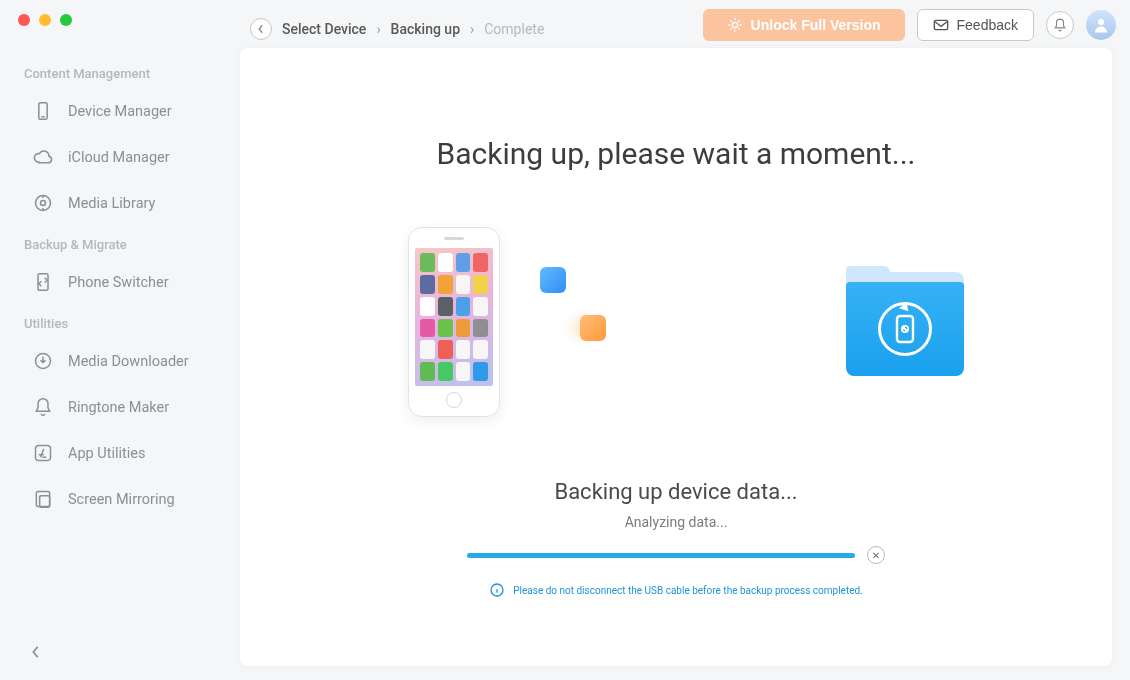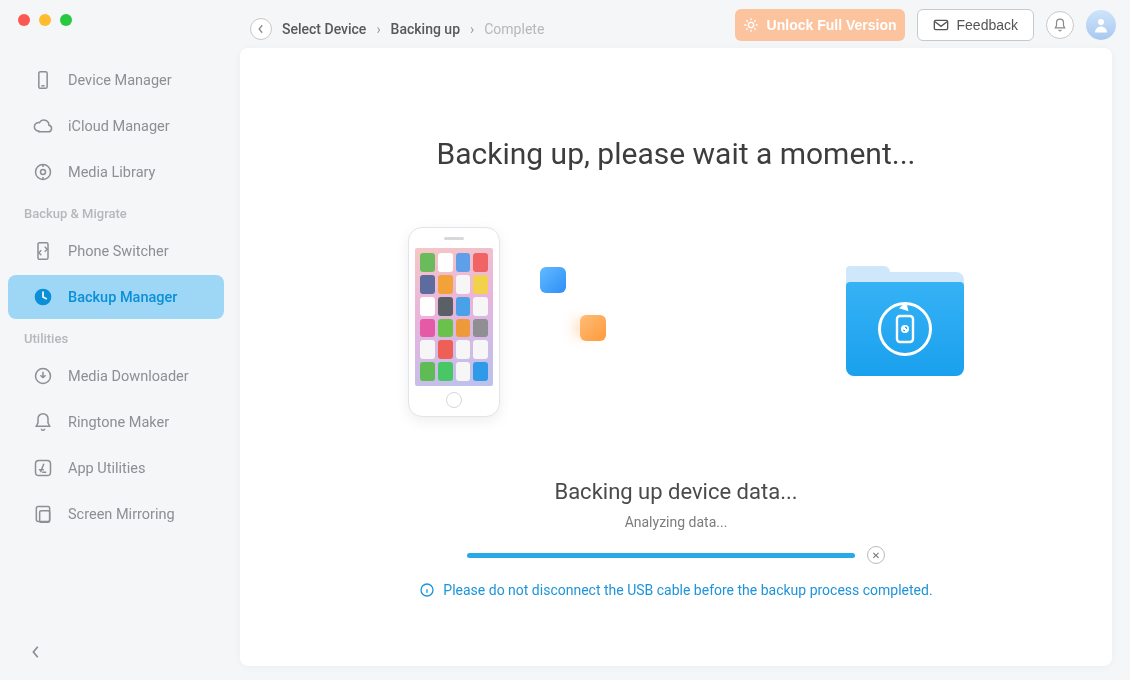--- a/index.html
+++ b/index.html
@@ -8,21 +8,21 @@
 
   
   .traffic { position: absolute; top: 14px; left: 18px; display: flex; gap: 9px; }
   .dot { width: 12px; height: 12px; border-radius: 50%; }
   .dot.red { background: #fc5753; }
   .dot.yellow { background: #febc2e; }
   .dot.green { background: #28c840; }
 
   
   .toolbar { position: absolute; top: 9px; right: 14px; display: flex; align-items: center; gap: 12px; }
-  .btn-unlock { background: #fcc39f; color: #fff; border: none; border-radius: 6px; padding: 8px 8px; font-size: 14px; font-weight: 600; display: flex; align-items: center; gap: 8px; cursor: pointer; }
+  .btn-unlock { background: #fcc39f; color: #fff; border: none; border-radius: 6px; padding: 8px 24px; font-size: 14px; font-weight: 600; display: flex; align-items: center; gap: 8px; cursor: pointer; }
   .btn-feedback { background: #fff; color: #555; border: 1px solid #c9c9c9; border-radius: 6px; padding: 7px 15px; font-size: 14px; font-weight: 500; display: flex; align-items: center; gap: 8px; cursor: pointer; }
   .bell-btn { width: 28px; height: 28px; border-radius: 50%; border: 1px solid #c9c9c9; background: #fff; display: flex; align-items: center; justify-content: center; cursor: pointer; color:#888; }
   .avatar { width: 30px; height: 30px; border-radius: 50%; background: linear-gradient(#cfe4fa,#a8c8f0); display:flex; align-items:center; justify-content:center; cursor:pointer; }
 
   
   .sidebar { position: absolute; top: 48px; left: 0; width: 232px; bottom: 0; padding-top: 8px; }
   .section-title { font-size: 13px; color: #b5b7ba; padding: 10px 24px 6px; font-weight: 500; }
   .nav-item { display: flex; align-items: center; gap: 14px; padding: 11px 24px; color: #8c8f93; font-size: 14.5px; cursor: pointer; border-radius: 8px; margin: 2px 8px; }
   .nav-item.active { background: #9ed6f5; color: #0a8fd8; font-weight: 500; }
   .nav-item .nav-icon { width: 22px; height: 22px; flex: 0 0 22px; display:flex; align-items:center; justify-content:center; color:inherit; }
@@ -62,21 +62,21 @@
   .badge-circle { width:54px; height:54px; border:3px solid #fff; border-radius:50%; display:flex; align-items:center; justify-content:center; position:relative; }
   .badge-circle::before { content:""; position:absolute; top:-3px; left:50%; transform:translateX(-50%) rotate(18deg); width:0; height:0; border-left:5px solid transparent; border-right:5px solid transparent; border-bottom:8px solid #fff; }
 
   
   .status-title { font-size: 22px; color:#4a4a4a; margin-top: 62px; font-weight:400; }
   .status-sub   { font-size: 14px; color:#7a7c7e; margin-top: 10px; }
   .progress-row { display:flex; align-items:center; gap:12px; margin-top:16px; }
   .progress { width: 388px; height:5px; background:#e6e8ea; border-radius:3px; overflow:hidden; }
   .progress-fill { height:100%; background:#27aae7; }
   .cancel-x { width:18px; height:18px; border-radius:50%; border:1px solid #b8bbbd; background:#fff; display:flex; align-items:center; justify-content:center; font-size:10px; color:#6e7072; cursor:pointer; }
-  .warning-row { display:flex; align-items:center; gap:8px; margin-top:18px; color:#1d94da; font-size:14px; }
+  .warning-row { display:flex; align-items:center; gap:8px; margin-top:18px; color:#1d94da; font-size:10px; }
 
   svg { display:block; }
 </style>
 </head>
 <body>
 
 <div class="window">
 
   <div class="traffic">
     <div class="dot red"></div>
@@ -114,20 +114,21 @@
     <div class="avatar">
       <svg width="18" height="18" viewBox="0 0 24 24" fill="#fff">
           <circle cx="12" cy="8" r="4"></circle>
           <path d="M4 22c0-4.4 3.6-8 8-8s8 3.6 8 8H4z"></path>
         </svg>
     </div>
   </div>
 
   <div class="sidebar">
     <div id="sidebar-mount">
+        <div class="section-title">Content Management</div>
         <div class="nav-item">
           <span class="nav-icon">
             <svg width="20" height="20" viewBox="0 0 24 24" fill="none" stroke="currentColor" stroke-width="1.8">
               <rect x="7" y="2" width="10" height="20" rx="2"></rect>
               <path d="M10 19h4"></path>
             </svg>
           </span>
           <span>Device Manager</span>
         </div>
         <div class="nav-item">
@@ -150,29 +151,20 @@
         </div>
         <div class="section-title">Backup &amp; Migrate</div>
         <div class="nav-item">
           <span class="nav-icon">
             <svg width="20" height="20" viewBox="0 0 24 24" fill="none" stroke="currentColor" stroke-width="1.8">
               <rect x="6" y="2" width="12" height="20" rx="2"></rect>
               <path d="M14 7l3 3-3 3M10 11l-3 3 3 3" stroke-width="1.6"></path>
             </svg>
           </span>
           <span>Phone Switcher</span>
-        </div>
-        <div class="nav-item active">
-          <span class="nav-icon">
-            <svg width="20" height="20" viewBox="0 0 24 24" fill="currentColor">
-              <circle cx="12" cy="12" r="10"></circle>
-              <path d="M12 6v6l4 2" stroke="#fff" stroke-width="2" fill="none" stroke-linecap="round"></path>
-            </svg>
-          </span>
-          <span>Backup Manager</span>
         </div>
         <div class="section-title">Utilities</div>
         <div class="nav-item">
           <span class="nav-icon">
             <svg width="20" height="20" viewBox="0 0 24 24" fill="none" stroke="currentColor" stroke-width="1.8">
               <circle cx="12" cy="12" r="9"></circle>
               <path d="M12 7v7m0 0l-3-3m3 3l3-3"></path>
             </svg>
           </span>
           <span>Media Downloader</span>

